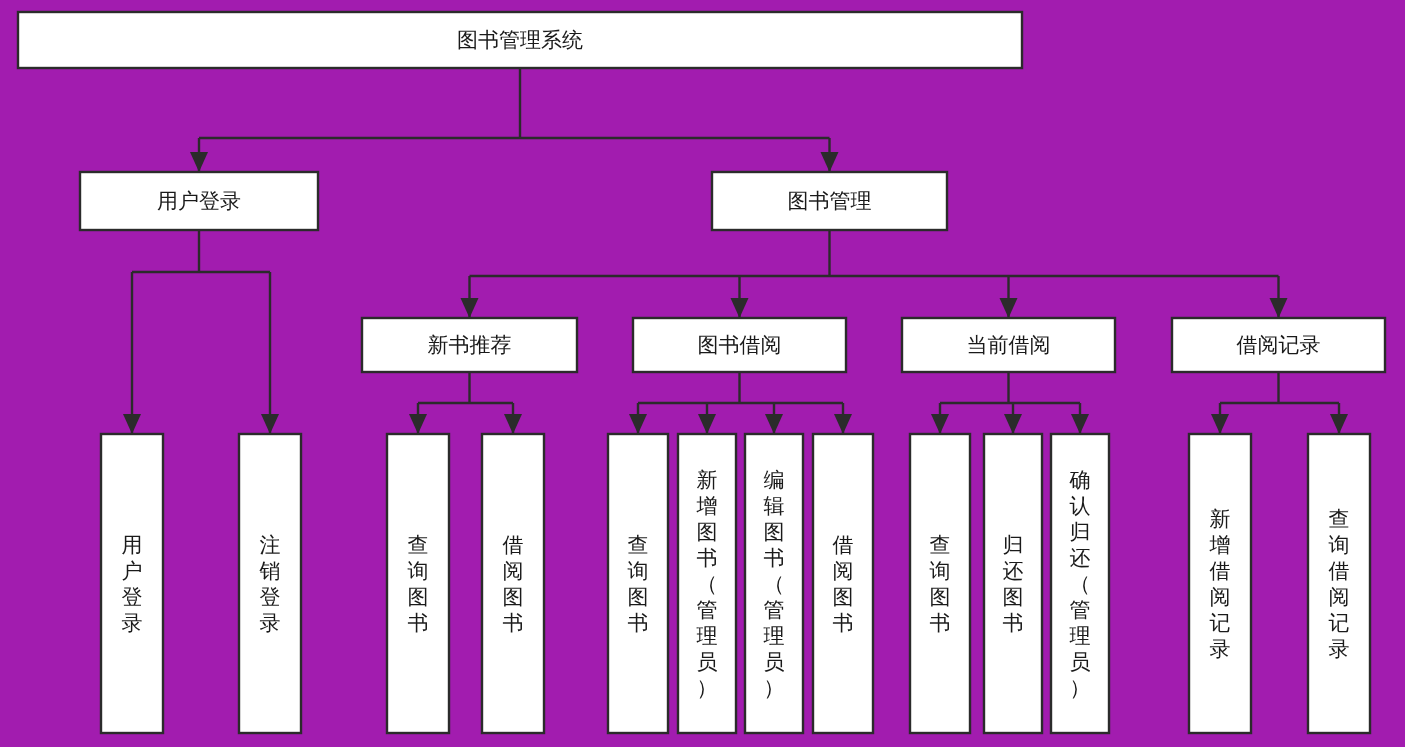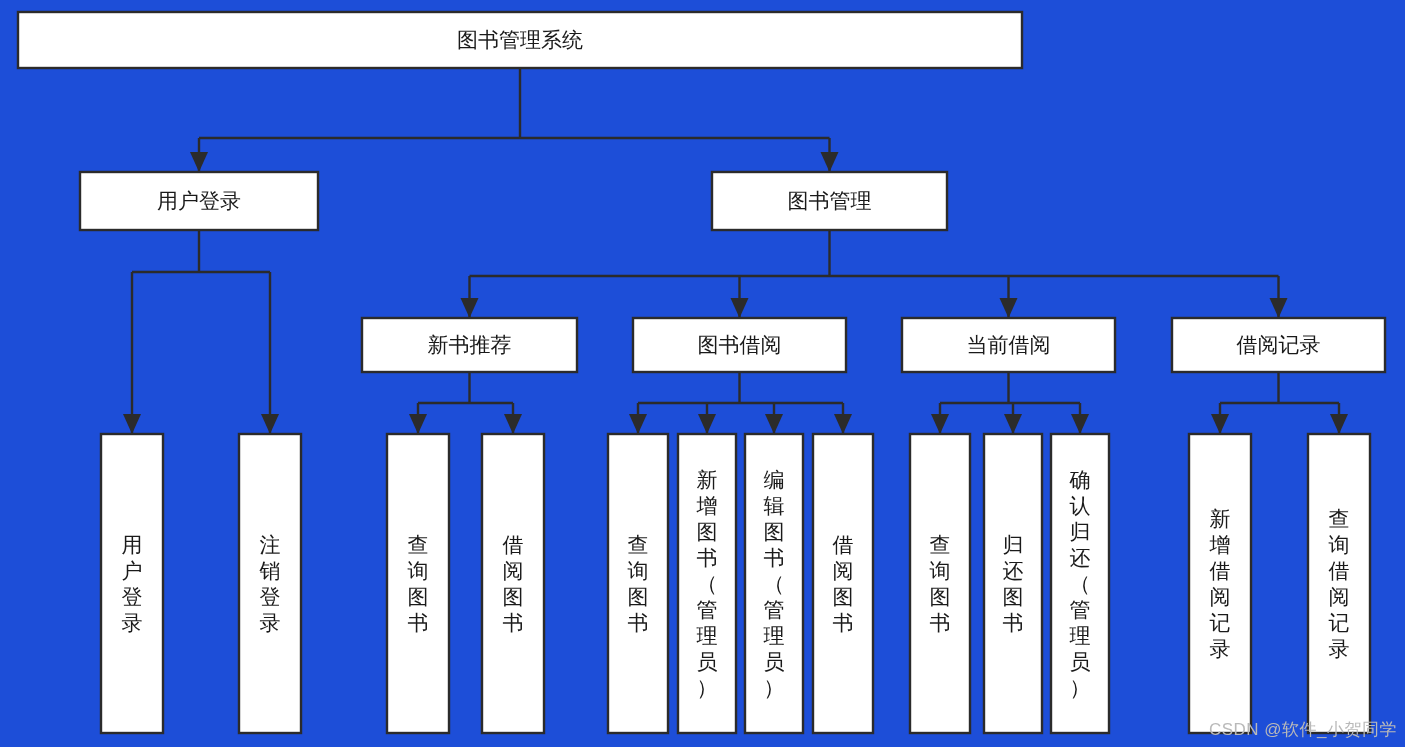--- a/index.html
+++ b/index.html
@@ -4,21 +4,21 @@
 <style>
   html, body {
     margin: 0;
     padding: 0;
     background: #ffffff;
   }
   #page {
     position: relative;
     width: 1405px;
     height: 747px;
-    background: #1d4ed8;
+    background: #a21caf;
     font-family: "Liberation Sans", "DejaVu Sans", sans-serif;
     overflow: hidden;
   }
   #diagram-svg {
     position: absolute;
     left: 0;
     top: 0;
     width: 1405px;
     height: 747px;
   }
@@ -210,14 +210,13 @@
         <g>
           <rect x="1189" y="434" width="62" height="299" class="node-rect"></rect>
           <text class="node-label-vertical" x="1220" y="525.78"><tspan x="1220" dy="0">新</tspan><tspan x="1220" dy="26">增</tspan><tspan x="1220" dy="26">借</tspan><tspan x="1220" dy="26">阅</tspan><tspan x="1220" dy="26">记</tspan><tspan x="1220" dy="26">录</tspan></text>
         </g>
         <g>
           <rect x="1308" y="434" width="62" height="299" class="node-rect"></rect>
           <text class="node-label-vertical" x="1339" y="525.78"><tspan x="1339" dy="0">查</tspan><tspan x="1339" dy="26">询</tspan><tspan x="1339" dy="26">借</tspan><tspan x="1339" dy="26">阅</tspan><tspan x="1339" dy="26">记</tspan><tspan x="1339" dy="26">录</tspan></text>
         </g>
       </g>
     </svg>
-  <div class="watermark">CSDN @软件_小贺同学</div>
 </div>
 
 </body></html>

